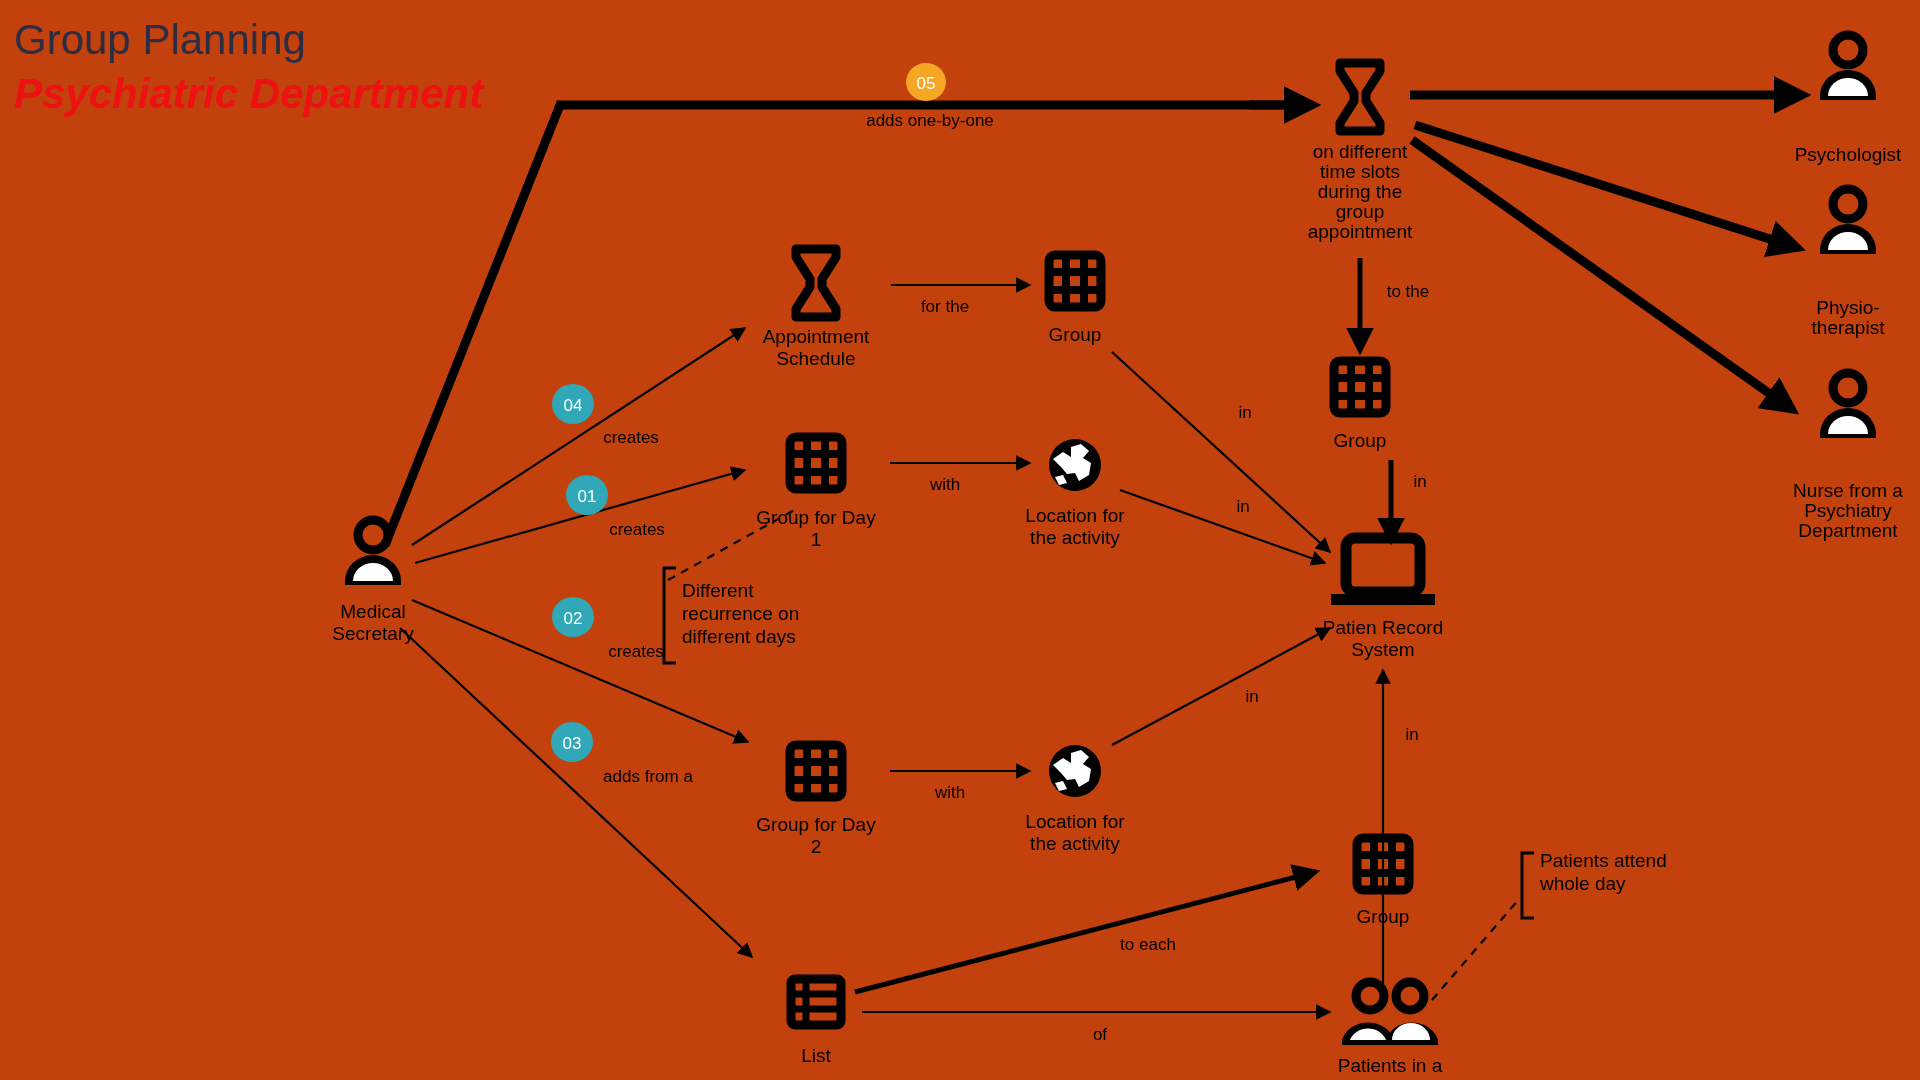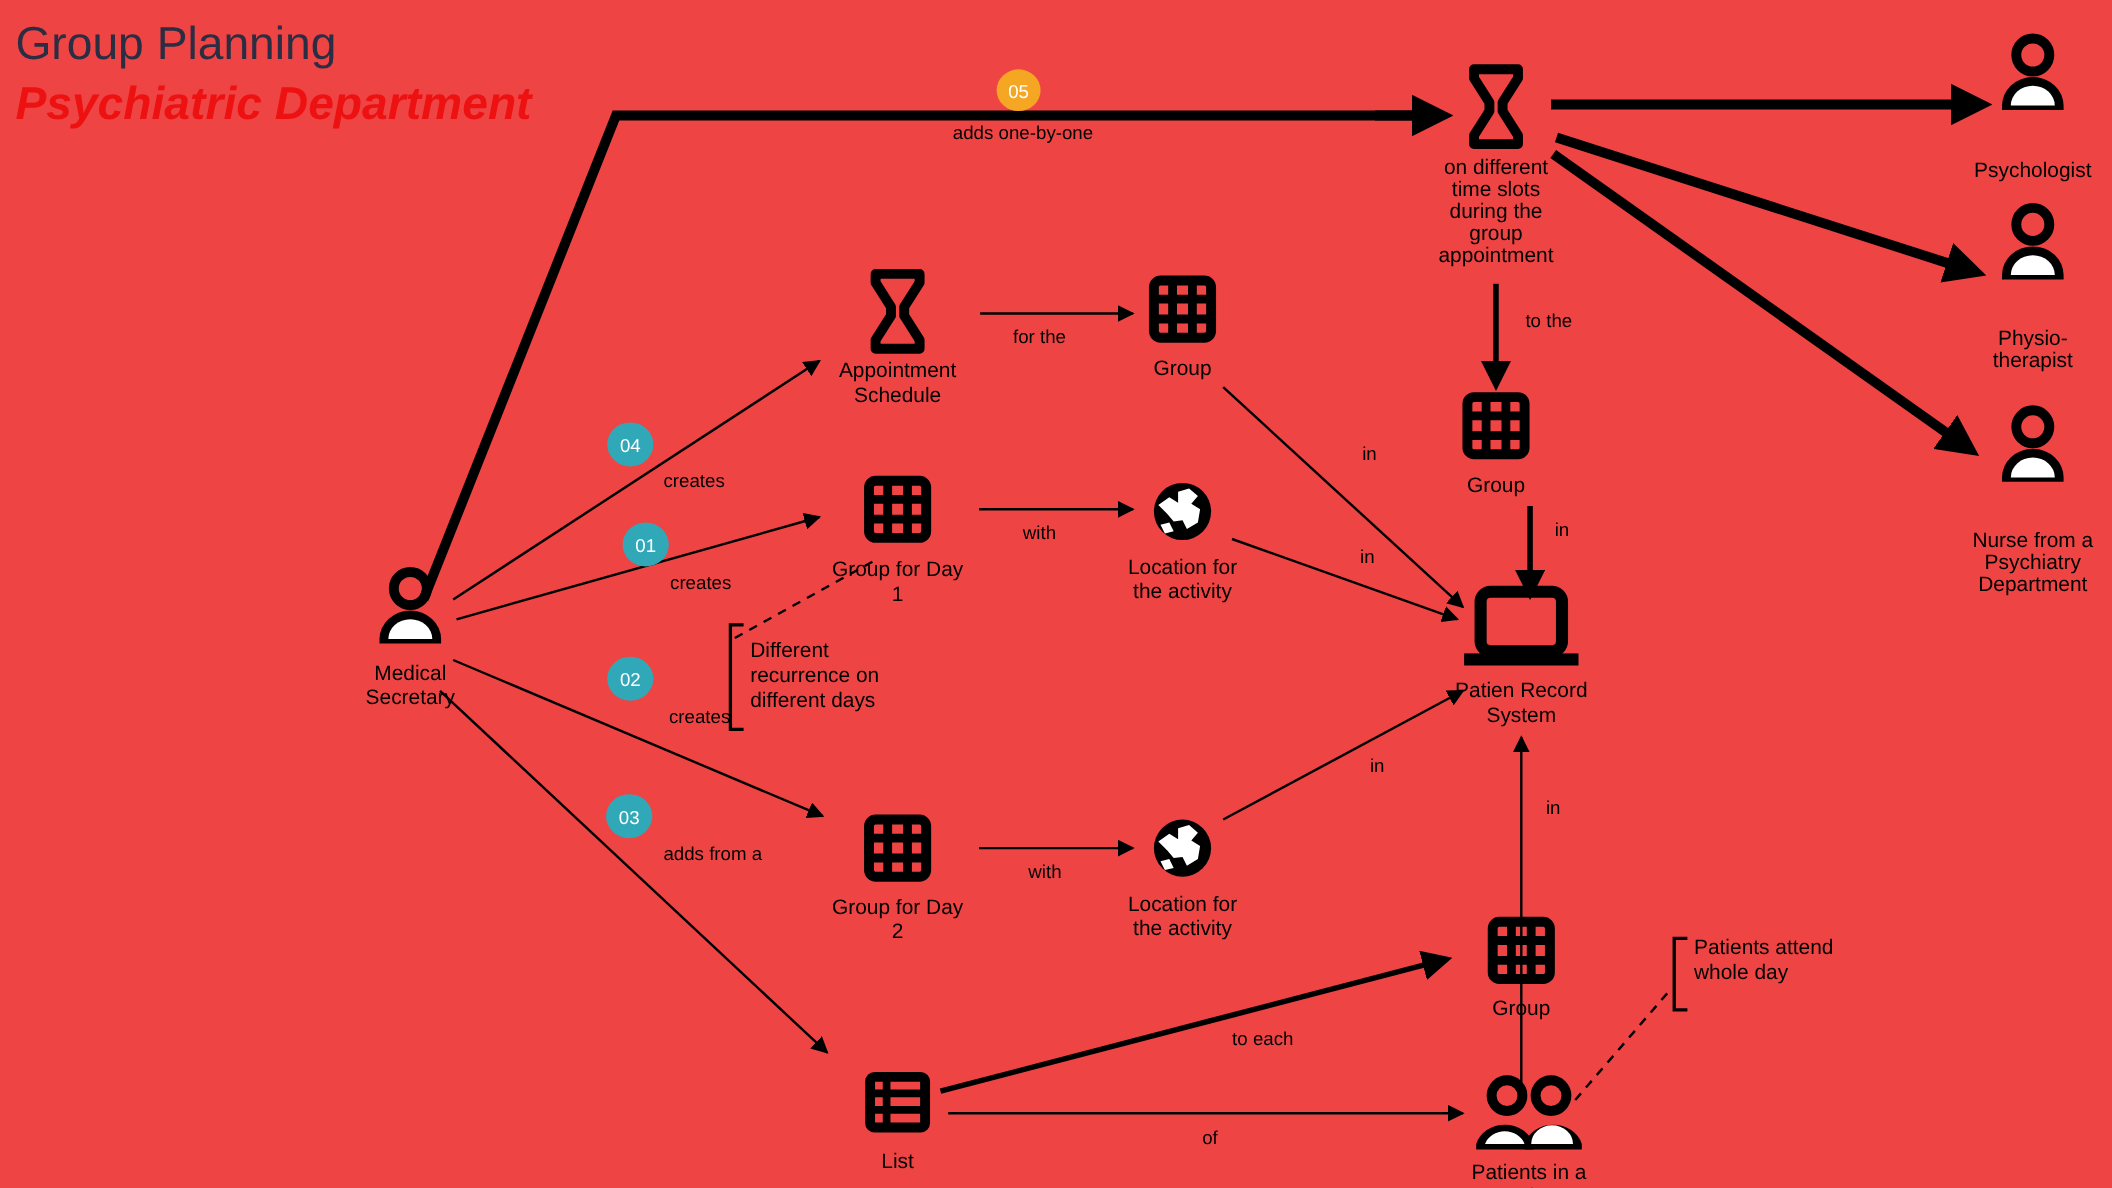--- a/index.html
+++ b/index.html
@@ -1,17 +1,17 @@
 <!DOCTYPE html>
 <html><head>
 <meta charset="utf-8">
 <style>
   html,body{margin:0;padding:0;background:#ffffff;}
   body{width:1920px;height:1080px;overflow:hidden;font-family:"Liberation Sans",sans-serif;}
-  #stage{position:relative;width:1920px;height:1080px;background:#ef4444;}
+  #stage{position:relative;width:1920px;height:1080px;background:#c2410c;}
   svg#canvas{position:absolute;left:0;top:0;width:1920px;height:1080px;}
   .ttl1{font-family:"Liberation Sans",sans-serif;font-size:42px;fill:#2b2d42;}
   .ttl2{font-family:"Liberation Sans",sans-serif;font-size:42px;font-weight:bold;font-style:italic;fill:#ee1111;}
   .nodelbl{font-family:"Liberation Sans",sans-serif;font-size:19px;fill:#000;text-anchor:middle;}
   .edgelbl{font-family:"Liberation Sans",sans-serif;font-size:17px;fill:#000;text-anchor:middle;}
   .notelbl{font-family:"Liberation Sans",sans-serif;font-size:19px;fill:#000;text-anchor:start;}
   .badgetxt{font-family:"Liberation Sans",sans-serif;font-size:17px;fill:#ffffff;text-anchor:middle;}
   .thick{stroke:#000;stroke-width:9;fill:none;}
   .med{stroke:#000;stroke-width:5;fill:none;}
   .thin{stroke:#000;stroke-width:2.2;fill:none;}

